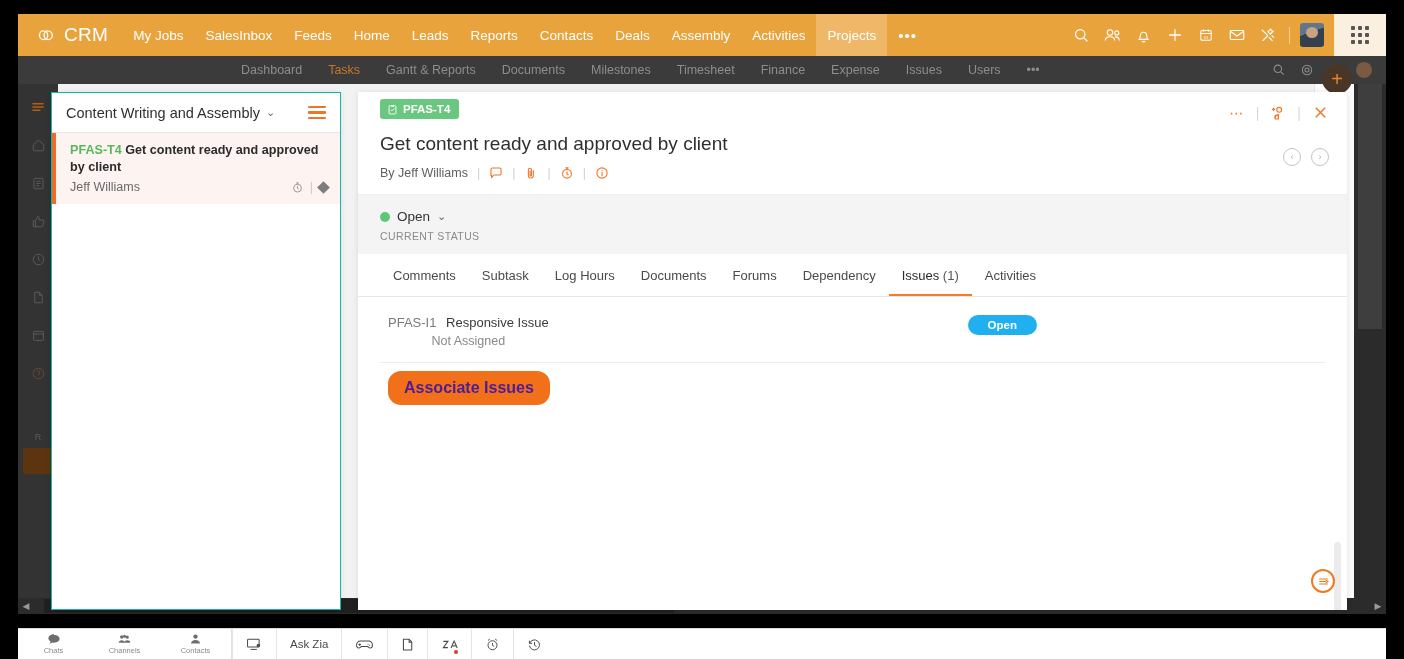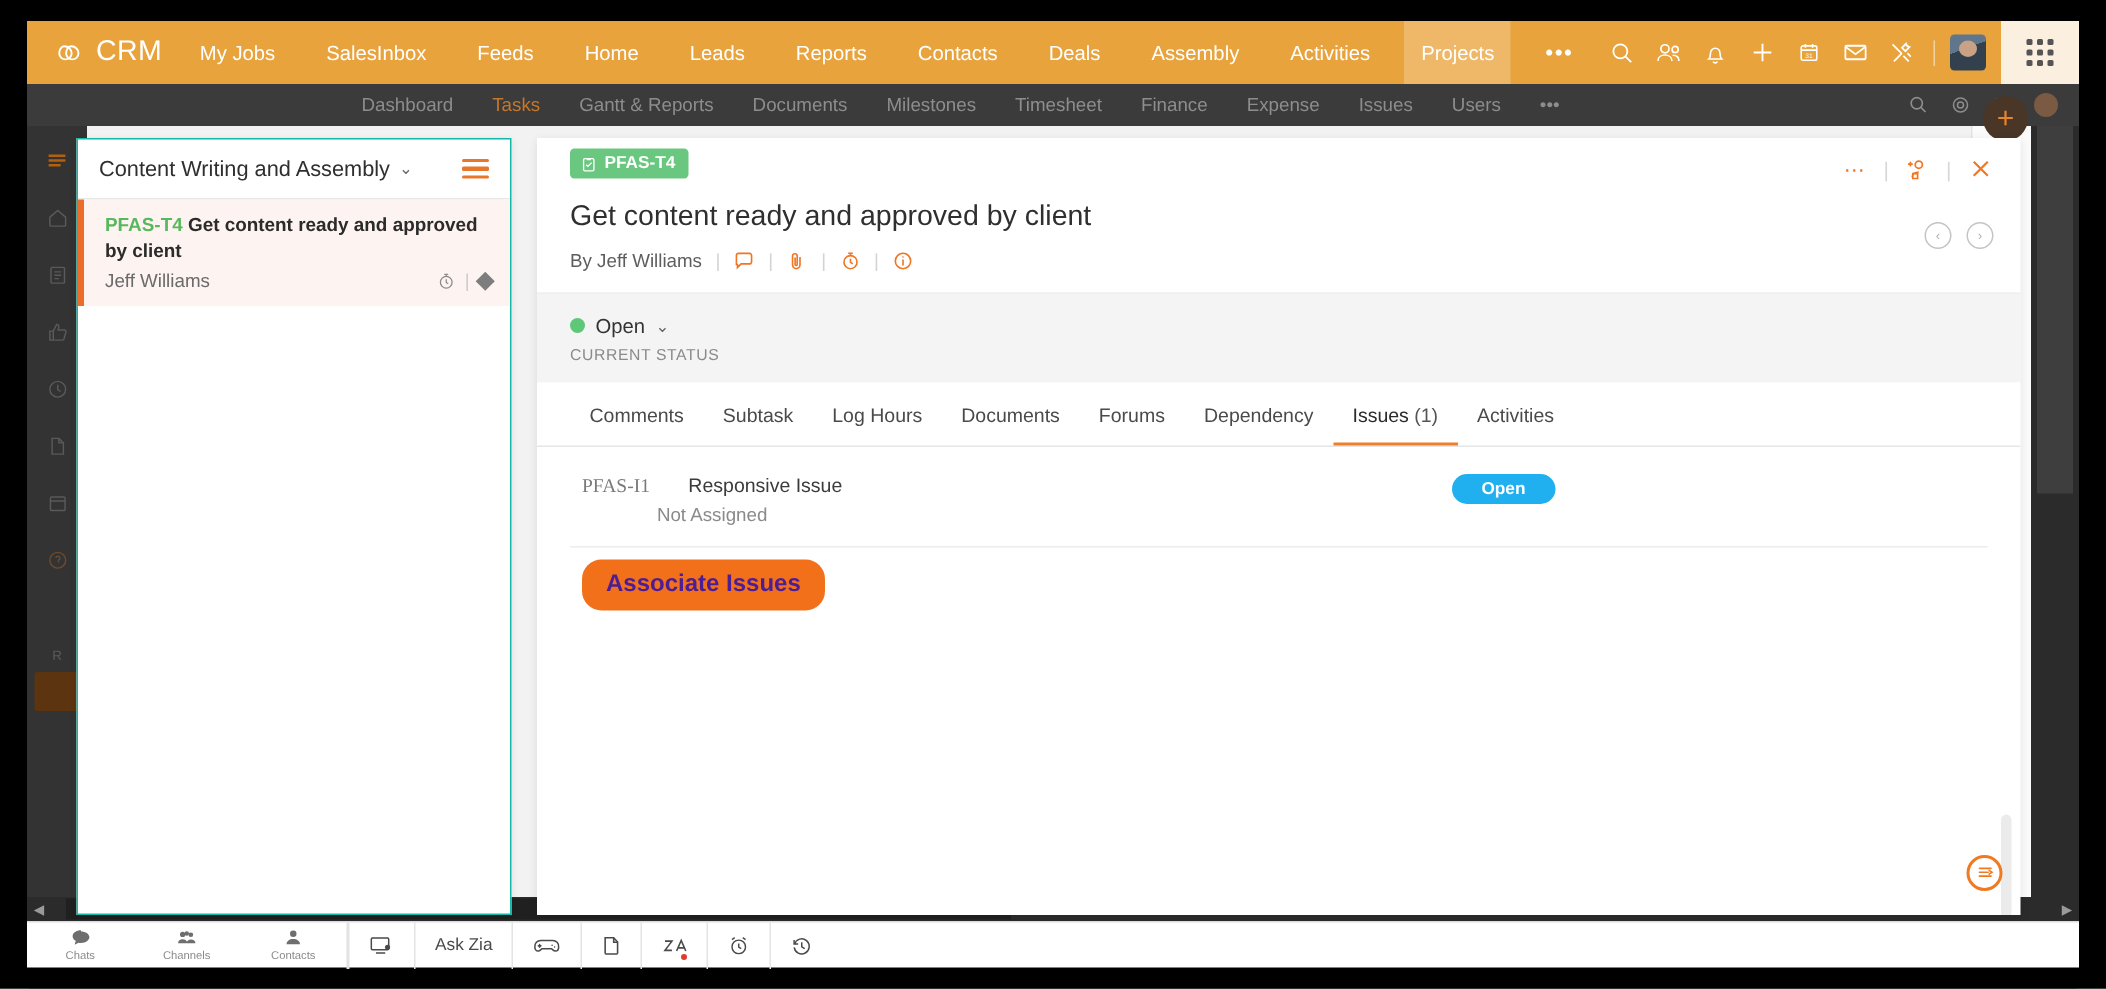--- a/index.html
+++ b/index.html
@@ -36,21 +36,21 @@
     display: flex; align-items: center; gap: 8px;
     padding: 0 14px 0 16px;
   }
   .brand-mark {
     width: 22px; height: 22px;
     color: #fff;
   }
   .brand-text {
     color: #fff; font-size: 19px; letter-spacing: .3px;
   }
-  .topnav { display: flex; align-items: center; height: 42px; gap: 12px; }
+  .topnav { display: flex; align-items: center; height: 42px; }
   .topnav-item {
     color: #fff; font-size: 13.5px;
     padding: 0 11px; height: 42px;
     display: flex; align-items: center;
     white-space: nowrap; cursor: pointer;
   }
   .topnav-item.active { background: #eeb868; }
   .topnav-more { letter-spacing: 1px; font-size: 15px; }
 
   .topbar-right {
@@ -310,21 +310,21 @@
   }
   .om-tab .cnt { color: #555; }
 
   .om-body { padding: 0 22px; position: relative; height: 310px; }
   .issue-row {
     display: flex; align-items: flex-start;
     padding: 18px 8px 14px 8px;
     border-bottom: 1px solid #ececec;
   }
   .issue-l1 { font-size: 13px; color: #4e4e4e; }
-  .issue-code { color: #7a7a7a; margin-right: 22px; font-family: Liberation Serif, serif; }
+  .issue-code { color: #7a7a7a; margin-right: 6px; }
   .issue-name { color: #3b3b3b; }
   .issue-l2 { font-size: 12.5px; color: #8a8a8a; margin-top: 4px; text-align: center; }
   .pill-open {
     margin-left: auto; margin-right: 280px;
     background: #21b0ef; color: #fff;
     font-size: 11.5px; font-weight: bold;
     padding: 4px 20px; border-radius: 11px;
     white-space: nowrap;
   }
   .btn-associate {
@@ -343,21 +343,21 @@
   .fab-orange {
     position: absolute; right: 12px; bottom: 14px;
     width: 24px; height: 24px; border-radius: 50%;
     border: 2px solid #ef7a22; color: #ef7a22;
     display: flex; align-items: center; justify-content: center;
     cursor: pointer; background: #fff;
   }
 
   
   .chatbar {
-    position: absolute; left: 18px; bottom: 14px;
+    position: absolute; left: 18px; bottom: 0;
     width: 1368px; height: 31px;
     background: #fff; border-top: 1px solid #dcdcdc;
     display: flex; align-items: center;
   }
   .cb-left { display: flex; align-items: center; height: 31px; }
   .cb-mod {
     width: 71px; height: 31px;
     display: flex; flex-direction: column; align-items: center; justify-content: center;
     color: #6e6e6e; cursor: pointer; gap: 1px;
   }

